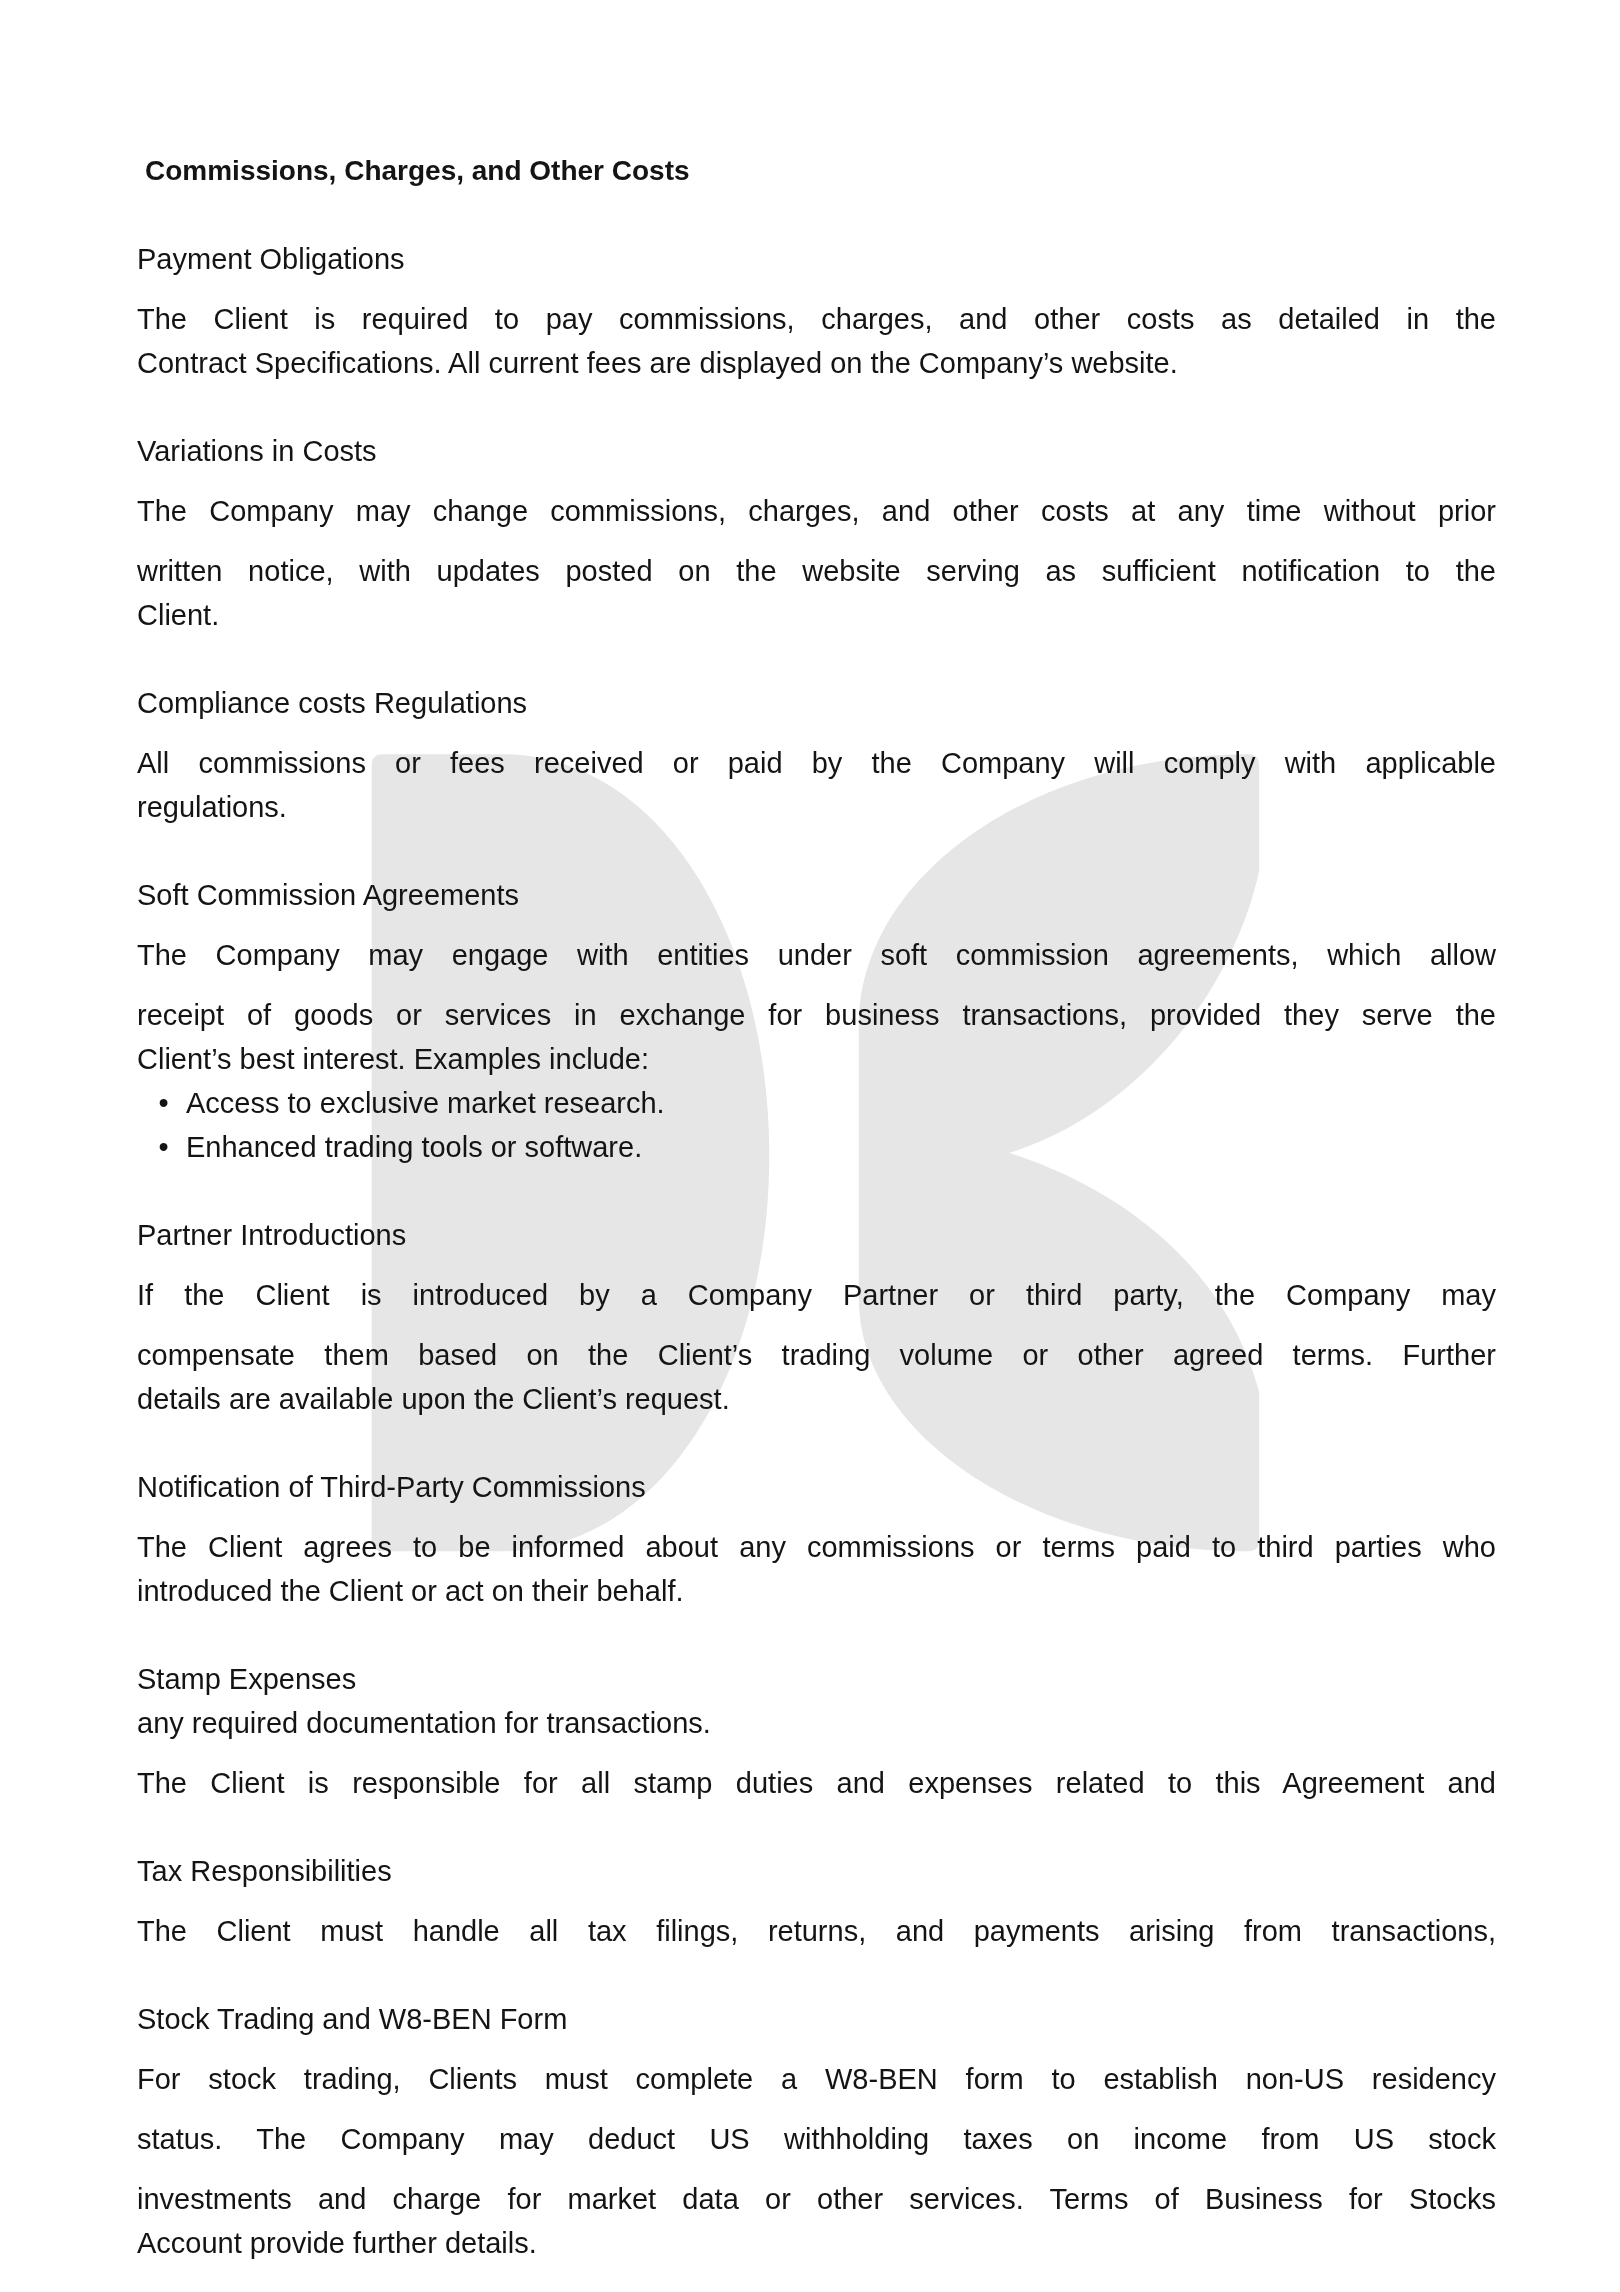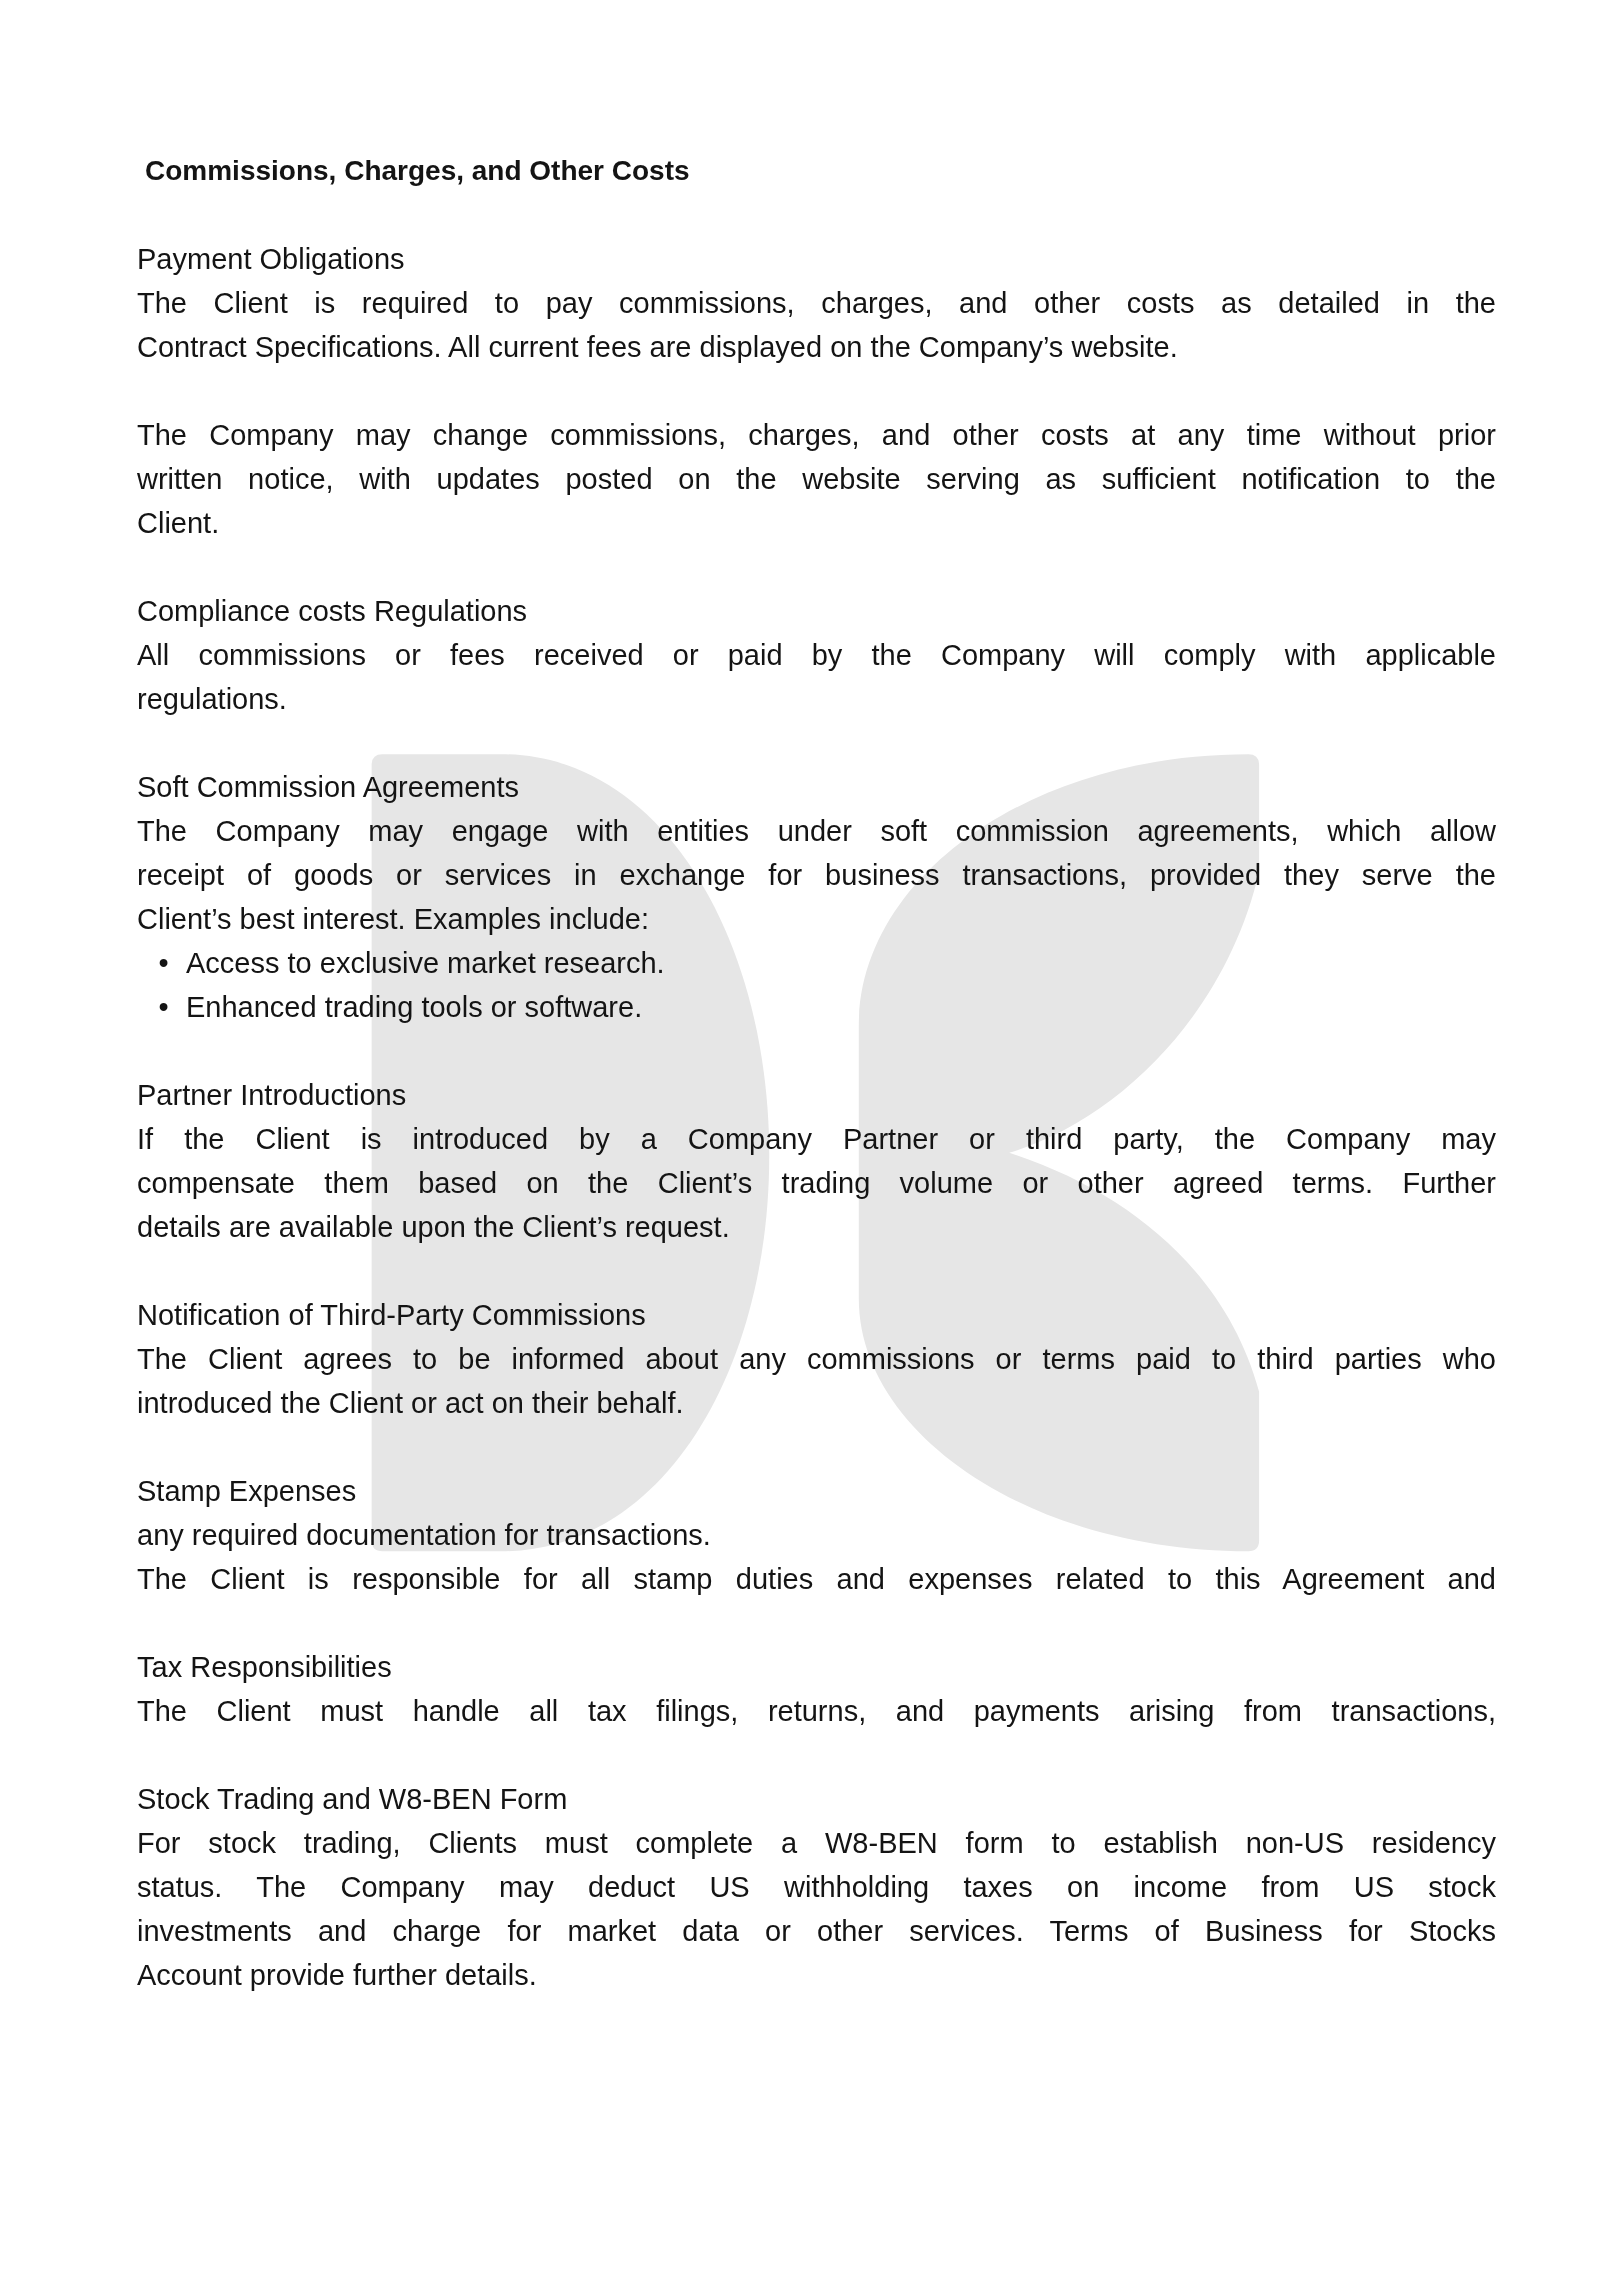--- a/index.html
+++ b/index.html
@@ -6,21 +6,21 @@
   body { width: 1620px; height: 2293px; position: relative; overflow: hidden; }
   .watermark { position: absolute; left: 0; top: 0; width: 1620px; height: 2293px; z-index: 0; }
   .page {
     position: absolute; left: 137px; top: 141px; width: 1359px; z-index: 1;
     font-family: "Liberation Sans", sans-serif; font-size: 29px; line-height: 44px; color: #141414;
   }
   .doc-title { font-weight: bold; font-size: 28px; margin: 8px; height: 44px; }
   .section { margin-top: 44px; }
   .section-title { height: 44px; white-space: nowrap; }
   .line { height: 44px; white-space: nowrap; }
-  .line.j { text-align: justify; text-align-last: justify; white-space: normal; overflow: hidden; }
+  .line.j { text-align: justify; text-align-last: justify; white-space: normal; overflow: hidden; margin-top: 16px; }
   .bullet { display: flex; height: 44px; white-space: nowrap; }
   .bullet .dot { width: 49px; padding-left: 21.5px; box-sizing: border-box; }
 </style>
 </head>
 <body>
 
 <svg class="watermark" viewBox="0 0 1809 2560" xmlns="http://www.w3.org/2000/svg">
   <path id="wm-left" d="M 427 842 L 560 842 C 740 842 859 1050 859 1290 C 859 1530 740 1732 560 1732 L 427 1732 Q 415 1732 415 1720 L 415 854 Q 415 842 427 842 Z" fill="#e6e6e6"></path>
   <path id="wm-right" d="M 1394 842 Q 1406 842 1406 854 L 1406 973
            C 1370 1130 1250 1250 1127 1287
@@ -33,20 +33,21 @@
 
 <div class="page" style="color: rgb(20, 20, 20);">
   <div class="doc-title">Commissions, Charges, and Other Costs</div>
   <div id="sections">
       <div class="section">
         <div class="section-title">Payment Obligations</div>
         <div class="line j">The Client is required to pay commissions, charges, and other costs as detailed in the</div>
         <div class="line">Contract Specifications. All current fees are displayed on the Company’s website.</div>
       </div>
       <div class="section">
+        <div class="section-title">Variations in Costs</div>
         <div class="line j">The Company may change commissions, charges, and other costs at any time without prior</div>
         <div class="line j">written notice, with updates posted on the website serving as sufficient notification to the</div>
         <div class="line">Client.</div>
       </div>
       <div class="section">
         <div class="section-title">Compliance costs Regulations</div>
         <div class="line j">All commissions or fees received or paid by the Company will comply with applicable</div>
         <div class="line">regulations.</div>
       </div>
       <div class="section">

